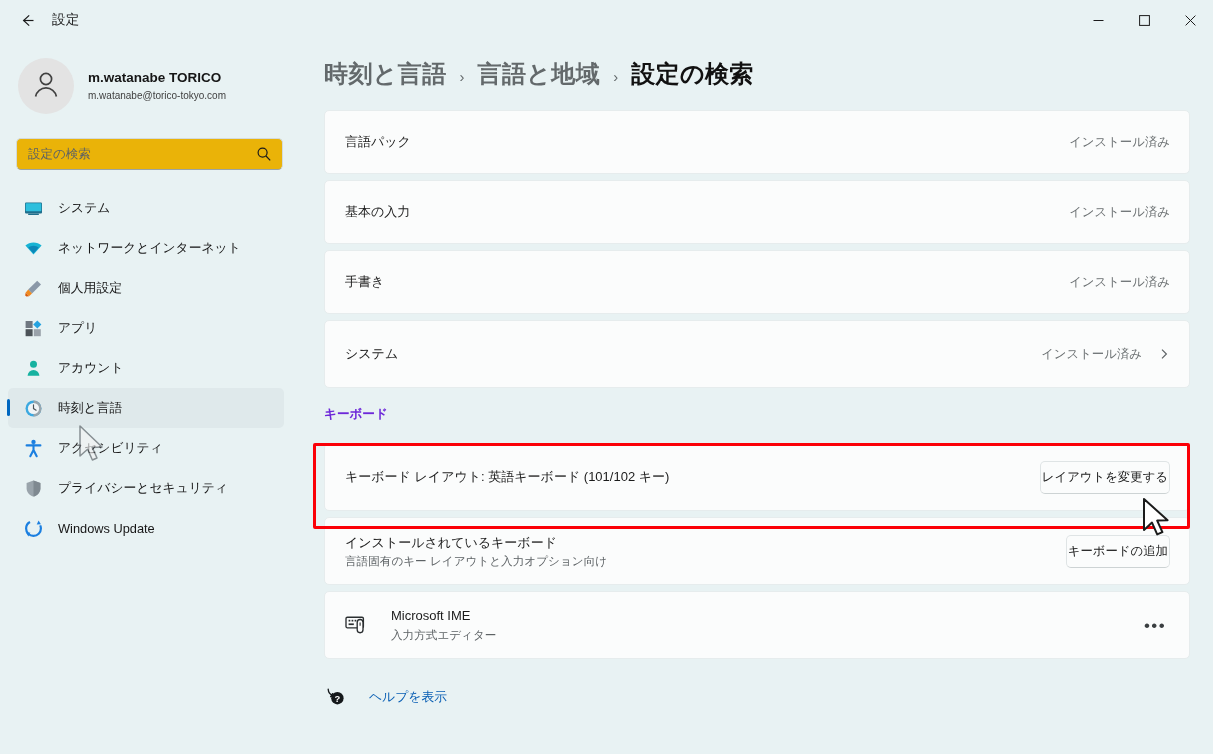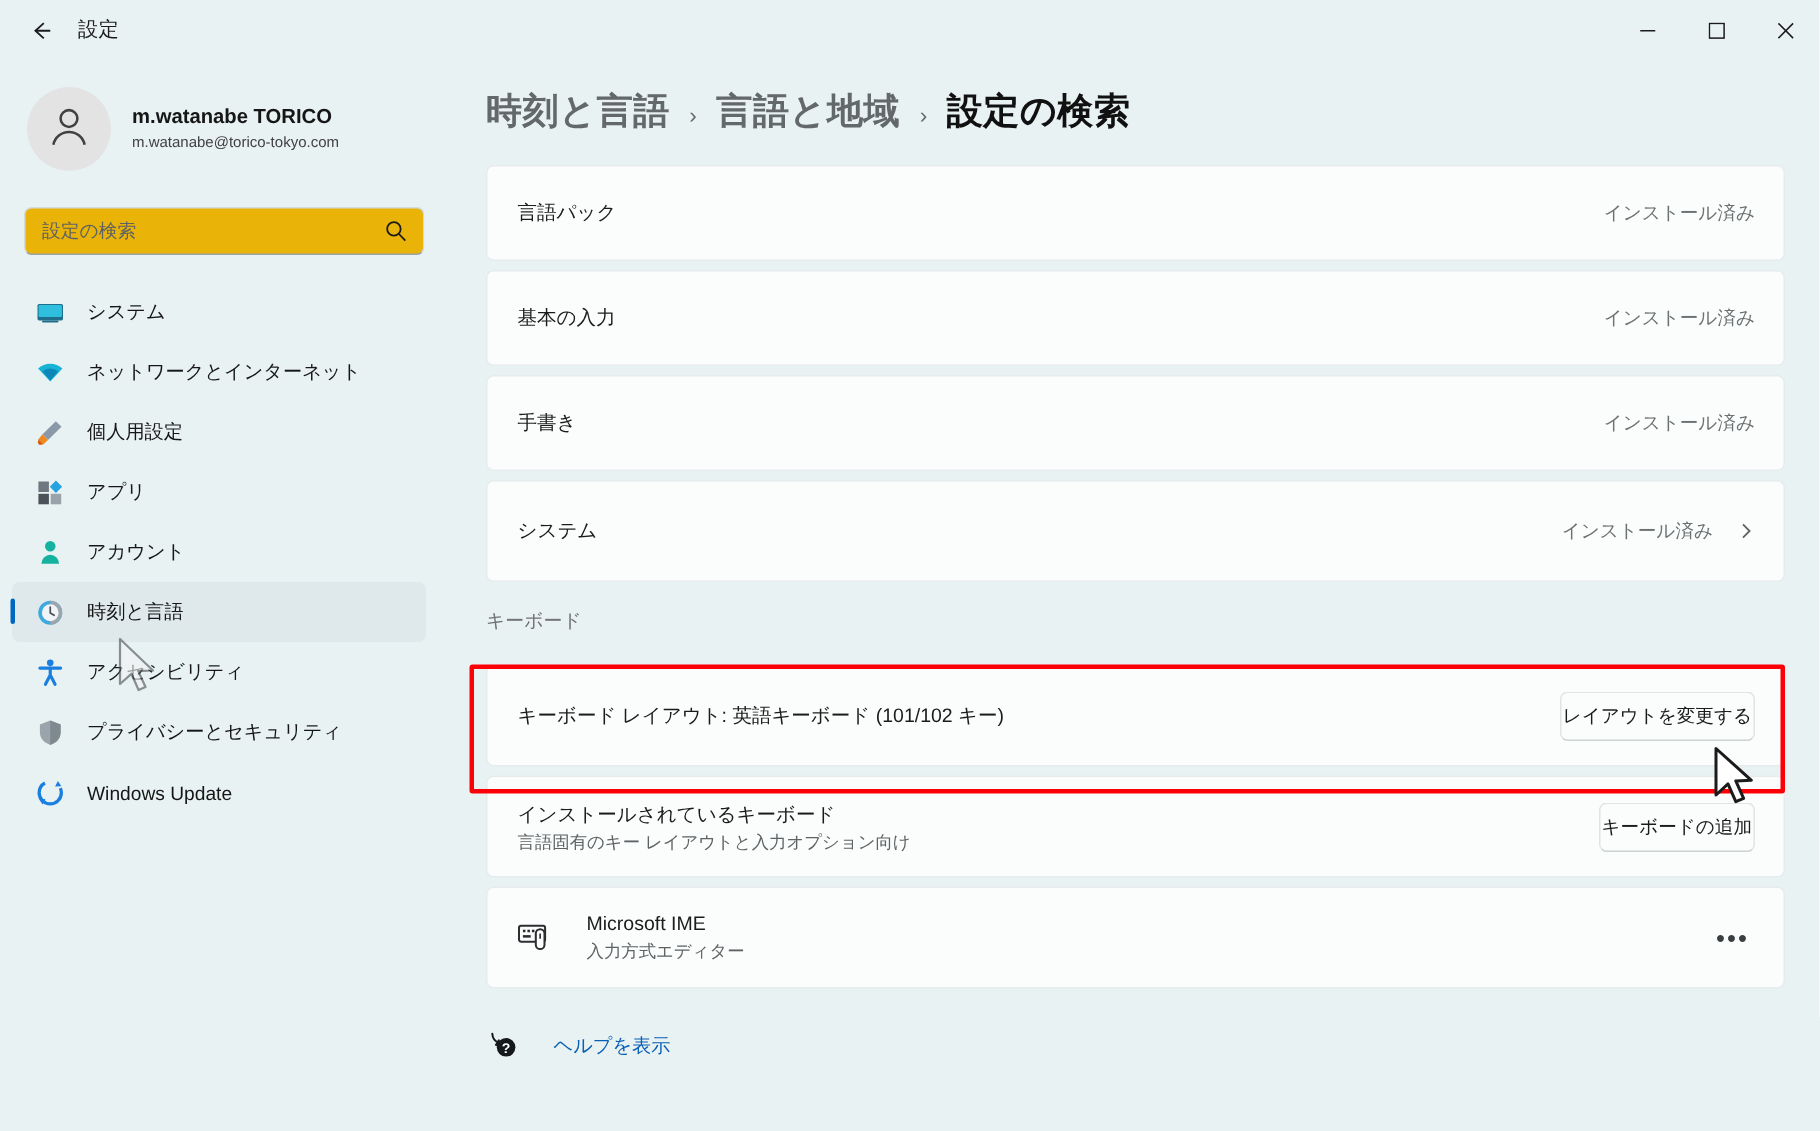--- a/index.html
+++ b/index.html
@@ -137,21 +137,21 @@
     min-height: 64px;
   }
   .card.tall { min-height: 68px; }
   .card-title { font-size: 13px; color: #1b1b1b; }
   .card-sub { font-size: 11.6px; color: #5d6265; margin-top: 2px; }
   .card-spacer { flex: 1 1 auto; }
   .card-status { font-size: 12.4px; color: #6c7173; }
   .chevron { margin-left: 16px; color: #5d6265; display: flex; }
 
   .section-head {
-    font-size: 12.6px; font-weight: normal; color: #737373;
+    font-size: 12.6px; font-weight: bold; color: #6d28d9;
     margin: 18px 0 9px 24px;
   }
 
   .btn {
     background: #fbfcfc;
     border: 1px solid #dfe4e5;
     border-bottom-color: #cdd3d4;
     border-radius: 5px;
     font-family: inherit;
     font-size: 12.4px;

